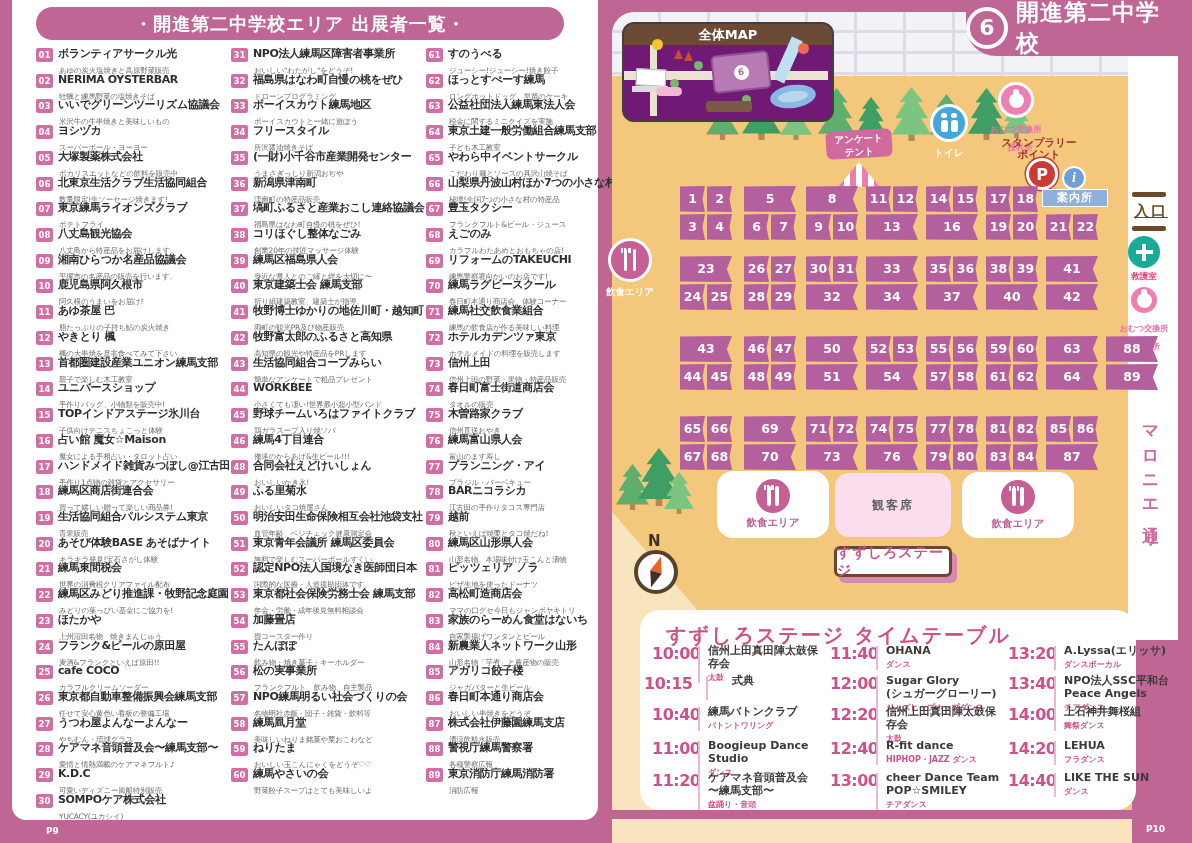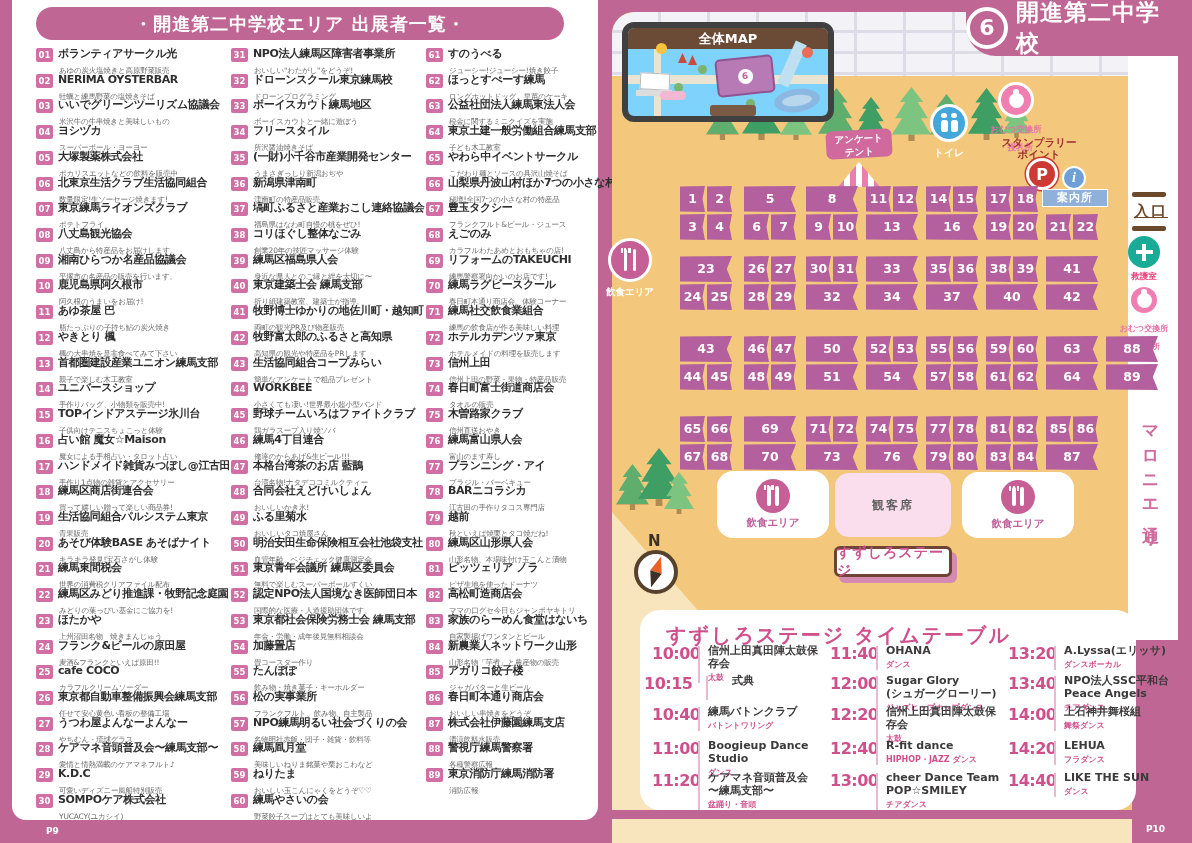--- a/index.html
+++ b/index.html
@@ -25,22 +25,22 @@
                          repeating-linear-gradient(to right,transparent 0 46px,#dcdbe6 46px 49px);}
   .light-wedge{left:0;top:500px;width:260px;height:298px;background:#f8e5bd;clip-path:polygon(0 0,100% 100%,0 100%);}
   .bottom-strip{left:612px;top:819px;width:520px;height:24px;background:#f8e5bd;}
   .side-strip{left:1128px;top:42px;width:50px;height:598px;background:#fff;}
   .title-bubble{left:966px;top:0;width:226px;height:56px;background:#c06694;border-radius:0 0 0 30px;
                 display:flex;align-items:center;justify-content:flex-end;gap:8px;padding-right:10px;box-sizing:border-box;}
   .area-num{width:34px;height:34px;border:4px solid #fff;border-radius:50%;color:#fff;font-size:22px;
             font-weight:bold;text-align:center;line-height:34px;flex:0 0 auto;}
   .school{color:#fff;font-size:23px;font-weight:bold;letter-spacing:1px;}
   
-  .inset{left:622px;top:22px;width:212px;height:100px;border:6px solid #404040;border-radius:12px;
-         background:#7dd3fc;overflow:hidden;box-sizing:border-box;}
+  .inset{left:622px;top:22px;width:212px;height:100px;border:2px solid #404040;border-radius:12px;
+         background:#701a75;overflow:hidden;box-sizing:border-box;}
   .inset-head{left:0;top:0;width:100%;height:21px;background:#6b4a36;color:#fff;font-size:13px;
               font-weight:bold;text-align:center;line-height:21px;}
   .inset-body{left:0;top:21px;width:100%;height:71px;}
   .iroad-h{left:0;top:26px;width:204px;height:9px;background:#e9e3d2;}
   .iroad-v{left:26px;top:0;width:7px;height:71px;background:#e9e3d2;}
   .iriver{left:158px;top:-8px;width:12px;height:46px;background:#bfe0f0;transform:rotate(24deg);}
   .iblock{left:88px;top:8px;width:54px;height:34px;background:#b77ab5;border:2px solid #8f5392;border-radius:5px;
           transform:rotate(-6deg);display:flex;align-items:center;justify-content:center;}
   .iblock-num{width:15px;height:15px;background:#fff;border-radius:50%;color:#c0639c;font-size:9px;
               font-weight:bold;text-align:center;line-height:15px;}
@@ -160,36 +160,35 @@
       <div class="ex-item"><span class="ex-no">24</span><span class="ex-name">フランク&amp;ビールの原田屋</span><div class="ex-desc">麦酒&amp;フランクといえば原田!!</div></div>
       <div class="ex-item"><span class="ex-no">25</span><span class="ex-name">cafe COCO</span><div class="ex-desc">カラフルクリームソーダー</div></div>
       <div class="ex-item"><span class="ex-no">26</span><span class="ex-name">東京都自動車整備振興会練馬支部</span><div class="ex-desc">任せて安心黄色い看板の整備工場</div></div>
       <div class="ex-item"><span class="ex-no">27</span><span class="ex-name">うつわ屋よんなーよんなー</span><div class="ex-desc">やちむん・琉球グラス</div></div>
       <div class="ex-item"><span class="ex-no">28</span><span class="ex-name">ケアマネ音頭普及会〜練馬支部〜</span><div class="ex-desc">愛情と情熱満載のケアマネフルト♪</div></div>
       <div class="ex-item"><span class="ex-no">29</span><span class="ex-name">K.D.C</span><div class="ex-desc">可愛いディズニー風船特別販売</div></div>
       <div class="ex-item"><span class="ex-no">30</span><span class="ex-name">SOMPOケア株式会社</span><div class="ex-desc">YUCACY(ユカシイ)</div></div>
     </div>
   <div class="abs ex-col" id="col2" style="left:219px">
       <div class="ex-item"><span class="ex-no">31</span><span class="ex-name">NPO法人練馬区障害者事業所</span><div class="ex-desc">おいしい"わたがし"をどうぞ!</div></div>
-      <div class="ex-item"><span class="ex-no">32</span><span class="ex-name">ドローンスクール東京練馬校</span><div class="ex-desc">ドローンプログラミング</div></div>
+      <div class="ex-item"><span class="ex-no">32</span><span class="ex-name">福島県はなわ町自慢の桃をぜひ</span><div class="ex-desc">ドローンプログラミング</div></div>
       <div class="ex-item"><span class="ex-no">33</span><span class="ex-name">ボーイスカウト練馬地区</span><div class="ex-desc">ボーイスカウトと一緒に遊ぼう</div></div>
       <div class="ex-item"><span class="ex-no">34</span><span class="ex-name">フリースタイル</span><div class="ex-desc">所沢醤油焼きそば</div></div>
       <div class="ex-item"><span class="ex-no">35</span><span class="ex-name">(一財)小千谷市産業開発センター</span><div class="ex-desc">うまさぎっしり新潟おぢや</div></div>
       <div class="ex-item"><span class="ex-no">36</span><span class="ex-name">新潟県津南町</span><div class="ex-desc">津南町の特産品販売</div></div>
       <div class="ex-item"><span class="ex-no">37</span><span class="ex-name">塙町ふるさと産業おこし連絡協議会</span><div class="ex-desc">福島県はなわ町自慢の桃をぜひ!</div></div>
       <div class="ex-item"><span class="ex-no">38</span><span class="ex-name">コリほぐし整体なごみ</span><div class="ex-desc">創業20年の技匠マッサージ体験</div></div>
       <div class="ex-item"><span class="ex-no">39</span><span class="ex-name">練馬区福島県人会</span><div class="ex-desc">身近な県人とのご縁と絆を大切に〜</div></div>
       <div class="ex-item"><span class="ex-no">40</span><span class="ex-name">東京建築士会 練馬支部</span><div class="ex-desc">折り紙建築教室、建築士が指導。</div></div>
       <div class="ex-item"><span class="ex-no">41</span><span class="ex-name">牧野博士ゆかりの地佐川町・越知町</span><div class="ex-desc">両町の観光PR及び物産販売</div></div>
       <div class="ex-item"><span class="ex-no">42</span><span class="ex-name">牧野富太郎のふるさと高知県</span><div class="ex-desc">高知県の観光や特産品をPRします</div></div>
       <div class="ex-item"><span class="ex-no">43</span><span class="ex-name">生活協同組合コープみらい</span><div class="ex-desc">簡単なアンケートで粗品プレゼント</div></div>
       <div class="ex-item"><span class="ex-no">44</span><span class="ex-name">WORKBEE</span><div class="ex-desc">小さくても凄い!世界最小超小型バンド</div></div>
       <div class="ex-item"><span class="ex-no">45</span><span class="ex-name">野球チームいろはファイトクラブ</span><div class="ex-desc">鶏ガラスープ入り焼ソバ</div></div>
       <div class="ex-item"><span class="ex-no">46</span><span class="ex-name">練馬4丁目連合</span><div class="ex-desc">俺達のからあげ&amp;生ビール!!!</div></div>
-      <div class="ex-item"><span class="ex-no">47</span><span class="ex-name">本格台湾茶のお店 藍鵲</span><div class="ex-desc">台湾名物!ナタデココミルクティー</div></div>
       <div class="ex-item"><span class="ex-no">48</span><span class="ex-name">合同会社えどけいしょん</span><div class="ex-desc">おいしいかき氷!</div></div>
       <div class="ex-item"><span class="ex-no">49</span><span class="ex-name">ふる里菊水</span><div class="ex-desc">おいしいタコ焼屋さん</div></div>
       <div class="ex-item"><span class="ex-no">50</span><span class="ex-name">明治安田生命保険相互会社池袋支社</span><div class="ex-desc">血管年齢、ベジチェック健康測定会</div></div>
       <div class="ex-item"><span class="ex-no">51</span><span class="ex-name">東京青年会議所 練馬区委員会</span><div class="ex-desc">無料で楽しむスーパーボールすくい</div></div>
       <div class="ex-item"><span class="ex-no">52</span><span class="ex-name">認定NPO法人国境なき医師団日本</span><div class="ex-desc">国際的な医療・人道援助団体です。</div></div>
       <div class="ex-item"><span class="ex-no">53</span><span class="ex-name">東京都社会保険労務士会 練馬支部</span><div class="ex-desc">年金・労働・成年後見無料相談会</div></div>
       <div class="ex-item"><span class="ex-no">54</span><span class="ex-name">加藤畳店</span><div class="ex-desc">畳コースター作り</div></div>
       <div class="ex-item"><span class="ex-no">55</span><span class="ex-name">たんぽぽ</span><div class="ex-desc">飲み物・焼き菓子・キーホルダー</div></div>
       <div class="ex-item"><span class="ex-no">56</span><span class="ex-name">松の実事業所</span><div class="ex-desc">フランクフルト、飲み物、自主製品</div></div>
       <div class="ex-item"><span class="ex-no">57</span><span class="ex-name">NPO練馬明るい社会づくりの会</span><div class="ex-desc">名物明社赤飯・団子・雑貨・飲料等</div></div>

